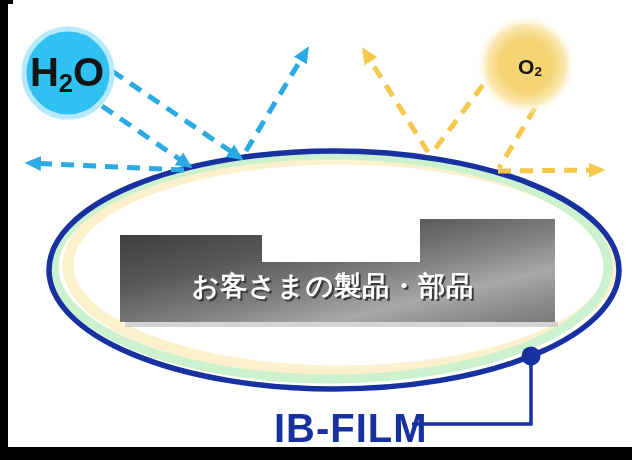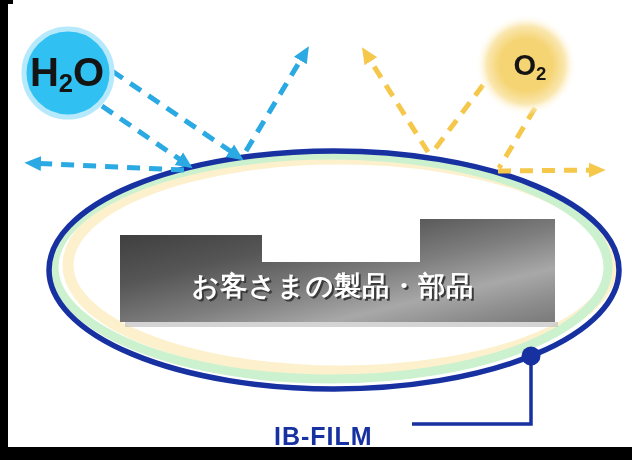--- a/index.html
+++ b/index.html
@@ -8,25 +8,25 @@
     font-family:"Liberation Sans","DejaVu Sans",sans-serif;
   }
   #stage{position:absolute;left:0;top:0;width:632px;height:460px;}
   svg{display:block;}
   .overlay{position:absolute;white-space:nowrap;}
   .mol-label{
     transform:translate(-50%,-50%);
     font-weight:bold;color:#141414;letter-spacing:0;
   }
   .mol-label.h2o{left:67px;top:74px;font-size:40px;}
-  .mol-label.o2{left:530px;top:67px;font-size:29px;}
+  .mol-label.o2{left:530px;top:67px;font-size:21px;}
   .mol-label sub{font-size:0.64em;vertical-align:-0.22em;}
   .ib-film-label{
-    left:274px;top:422px;
-    font-size:25px;font-weight:bold;letter-spacing:1px;
+    left:274px;top:406px;
+    font-size:40px;font-weight:bold;letter-spacing:1px;
     color:var(--navy,#1731a1);
   }
   .product-text{
     font-weight:bold;font-size:27px;letter-spacing:1px;
     font-family:"Liberation Sans","DejaVu Sans",sans-serif;
   }
 </style>
 </head>
 <body>
 

